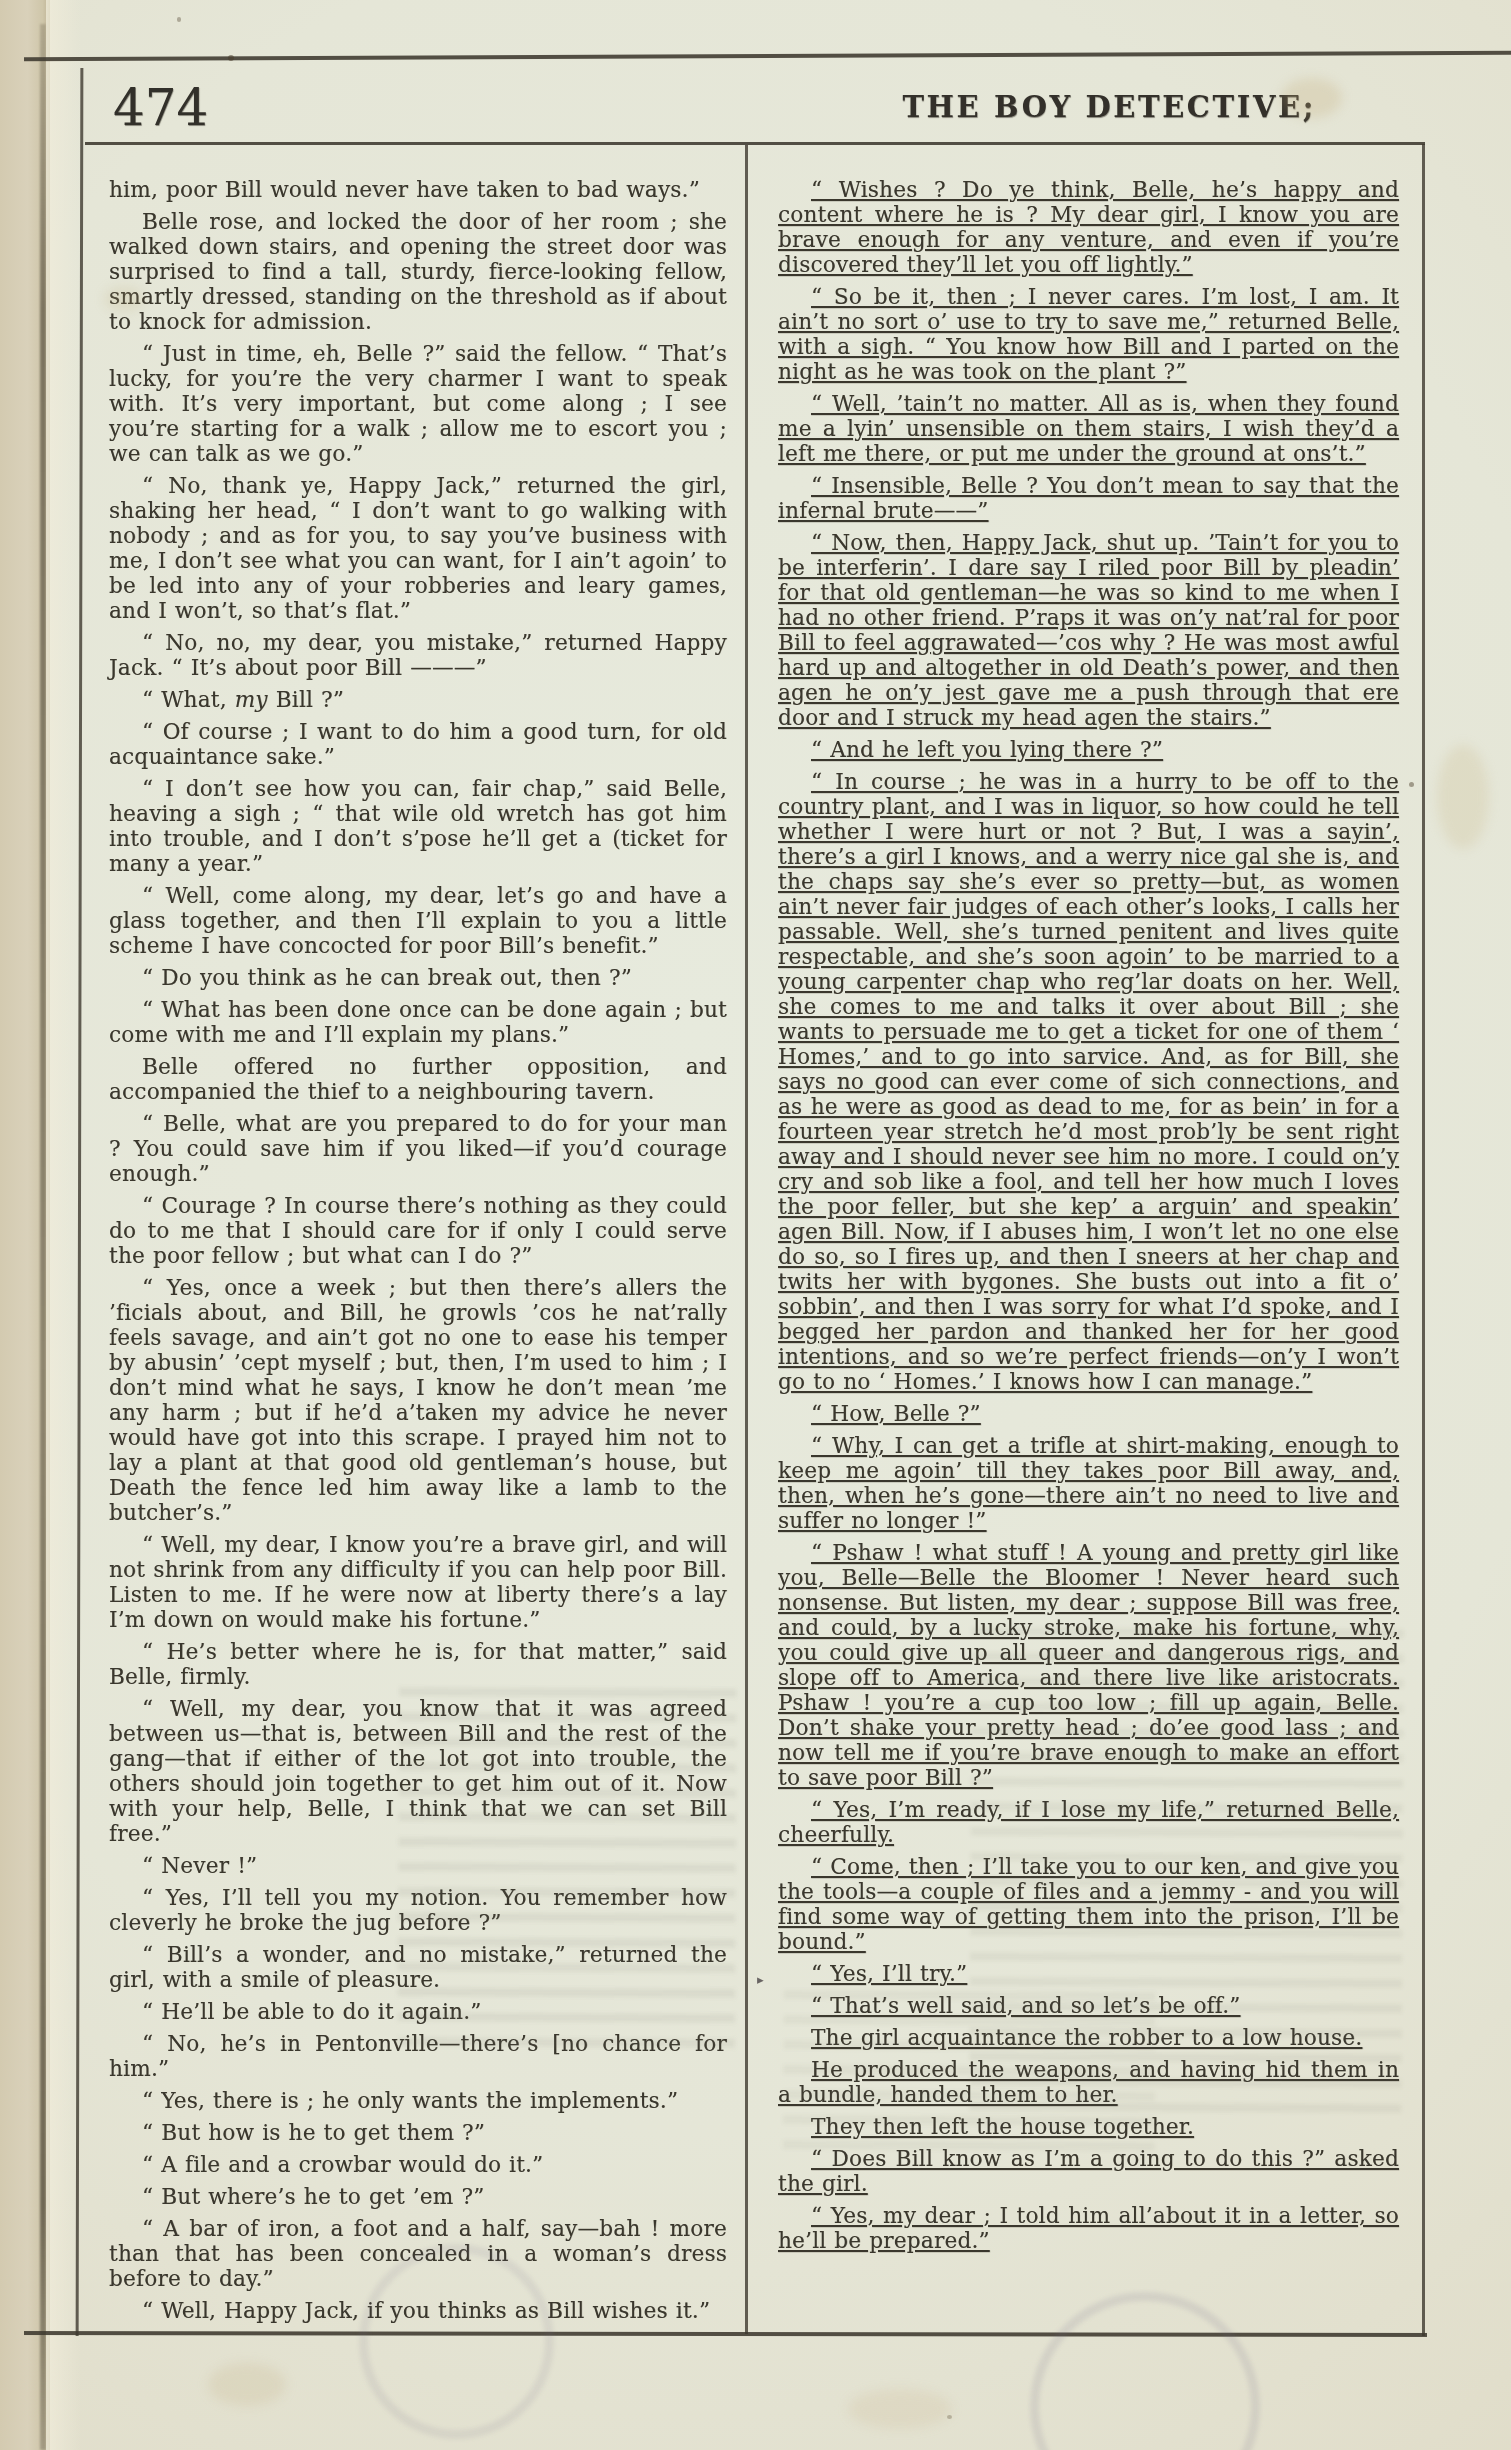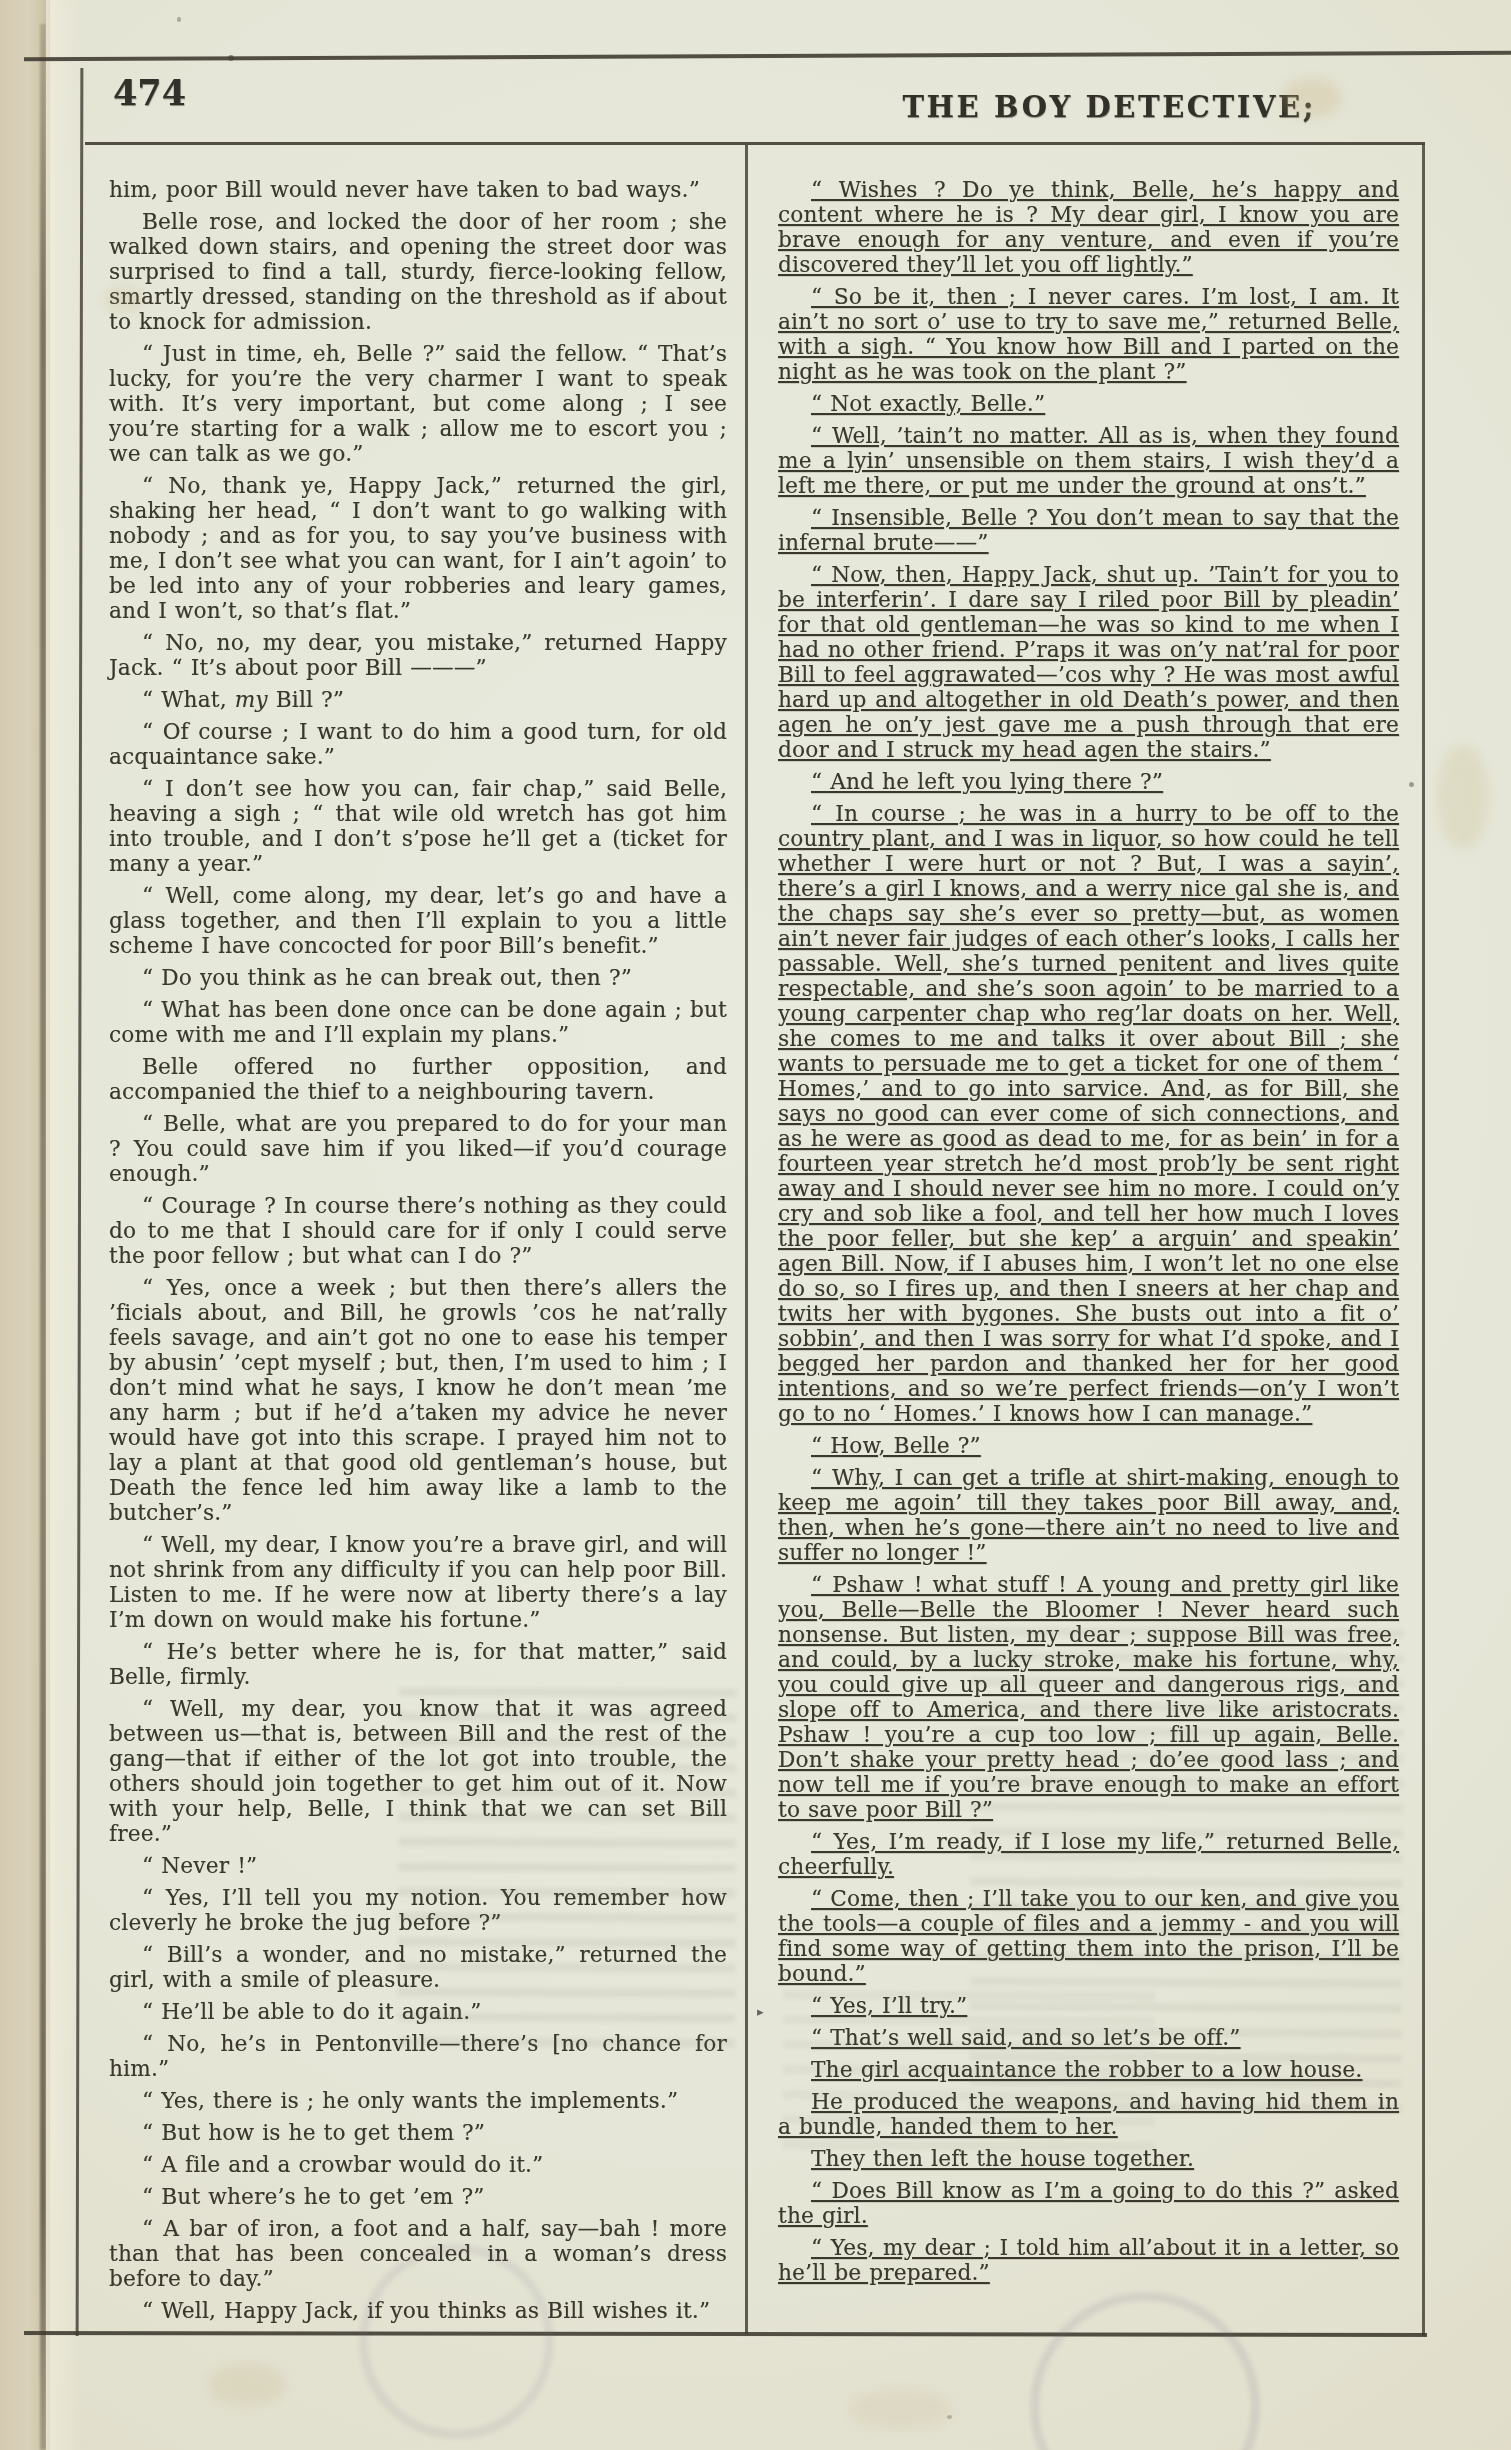--- a/index.html
+++ b/index.html
@@ -29,22 +29,22 @@
   .rule{background:rgba(62,57,47,.88);filter:blur(0.3px);position:absolute;}
   .top-rule{left:24px;top:54px;width:1487px;height:3.5px;transform:rotate(-.25deg);}
   .under-rule{left:85px;top:142px;width:1340px;height:2.6px;}
   .bottom-rule{left:24px;top:2332px;width:1403px;height:3.5px;transform:rotate(.08deg);}
   .vline{background:rgba(62,57,47,.8);filter:blur(0.3px);position:absolute;width:2.6px;}
   .frame-left{left:78px;top:68px;height:2268px;transform:rotate(.12deg);}
   .frame-right{left:1422px;top:144px;height:2192px;}
   .col-divider{left:745px;top:145px;height:2189px;}
   
   .page-number{
-    position:absolute;left:113px;top:72px;
-    font-size:35px;font-weight:bold;color:#32302a;
+    position:absolute;left:113px;top:79px;
+    font-size:50px;font-weight:normal;color:#32302a;
     text-shadow:0.4px 0.5px 0.7px rgba(50,46,38,.5);
   }
   .page-title{
     position:absolute;left:78px;top:90px;width:1238px;
     text-align:right;font-size:29px;font-weight:bold;letter-spacing:2.6px;
     color:#33302a;text-shadow:0.4px 0.5px 0.8px rgba(50,46,38,.5);
   }
   
   .column{
     position:absolute;top:170px;
@@ -142,21 +142,20 @@
       <p class="para"><span>“ Yes, there is ;  he only wants the implements.”</span></p>
       <p class="para"><span>“ But how is he to get them ?”</span></p>
       <p class="para"><span>“ A file and a crowbar would do it.”</span></p>
       <p class="para"><span>“ But where’s he to get ’em ?”</span></p>
       <p class="para"><span>“ A bar of iron, a foot and a half, say—bah ! more than that has been concealed in a woman’s dress before to day.”</span></p>
       <p class="para"><span>“ Well, Happy Jack, if you thinks as Bill wishes it.”</span></p>
     </div>
   <div class="column right-column" id="col-right">
       <p class="para"><span>“ Wishes ?   Do ye think, Belle, he’s happy and content where he is ?   My dear girl, I know you are brave enough for any venture, and even if you’re discovered they’ll let you off lightly.”</span></p>
       <p class="para"><span>“ So be it, then ;  I never cares.   I’m lost, I am. It ain’t no sort o’ use to try to save me,” returned Belle, with a sigh.  “ You know how Bill and I parted on the night as he was took on the plant ?”</span></p>
-      <p class="para"><span>“ Not exactly, Belle.”</span></p>
       <p class="para"><span>“ Well, ’tain’t no matter.  All as is, when they found me a lyin’ unsensible on them stairs, I wish they’d a left me there, or put me under the ground at ons’t.”</span></p>
       <p class="para"><span>“ Insensible, Belle ?   You don’t mean to say that the infernal brute——”</span></p>
       <p class="para"><span>“ Now, then, Happy Jack, shut up.   ’Tain’t for you to be interferin’.  I dare say I riled poor Bill by pleadin’ for that old gentleman—he was so kind to me when I had no other friend.  P’raps it was on’y nat’ral for poor Bill to feel aggrawated—’cos why ?   He was most awful hard up and altogether in old Death’s power, and then agen he on’y jest gave me a push through that ere door and I struck my head agen the stairs.”</span></p>
       <p class="para"><span>“ And he left you lying there ?”</span></p>
       <p class="para"><span>“ In course ;  he was in a hurry to be off to the country plant, and I was in liquor, so how could he tell whether I were hurt or not ?   But, I was a sayin’, there’s a girl I knows, and a werry nice gal she is, and the chaps say she’s ever so pretty—but, as women ain’t never fair judges of each other’s looks, I calls her passable.   Well, she’s turned penitent and lives quite respectable, and she’s soon agoin’ to be married to a young carpenter chap who reg’lar doats on her.  Well, she comes to me and talks it over about Bill ;  she wants to persuade me to get a ticket for one of them ‘ Homes,’ and to go into sarvice.  And, as for Bill, she says no good can ever come of sich connections, and as he were as good as dead to me, for as bein’ in for a fourteen year stretch he’d most prob’ly be sent right away and I should never see him no more.  I could on’y cry and sob like a fool, and tell her how much I loves the poor feller, but she kep’ a arguin’ and speakin’ agen Bill.  Now, if I abuses him, I won’t let no one else do so, so I fires up, and then I sneers at her chap and twits her with bygones.  She busts out into a fit o’ sobbin’, and then I was sorry for what I’d spoke, and I begged her pardon and thanked her for her good intentions, and so we’re perfect friends—on’y I won’t go to no ‘ Homes.’  I knows how I can manage.”</span></p>
       <p class="para"><span>“ How, Belle ?”</span></p>
       <p class="para"><span>“ Why, I can get a trifle at shirt-making, enough to keep me agoin’ till they takes poor Bill away, and, then, when he’s gone—there ain’t no need to live and suffer no longer !”</span></p>
       <p class="para"><span>“ Pshaw !  what stuff !   A young and pretty girl like you, Belle—Belle the Bloomer !   Never heard such nonsense.   But listen, my dear ;  suppose Bill was free, and could, by a lucky stroke, make his fortune, why, you could give up all queer and dangerous rigs, and slope off to America, and there live like aristocrats.   Pshaw !  you’re a cup too low ;  fill up again, Belle.  Don’t shake your pretty head ;  do’ee good lass ;  and now tell me if you’re brave enough to make an effort to save poor Bill ?”</span></p>
       <p class="para"><span>“ Yes, I’m ready, if I lose my life,” returned Belle, cheerfully.</span></p>
       <p class="para"><span>“ Come, then ;  I’ll take you to our ken, and give you the tools—a couple of files and a jemmy - and you will find some way of getting them into the prison, I’ll be bound.”</span></p>

